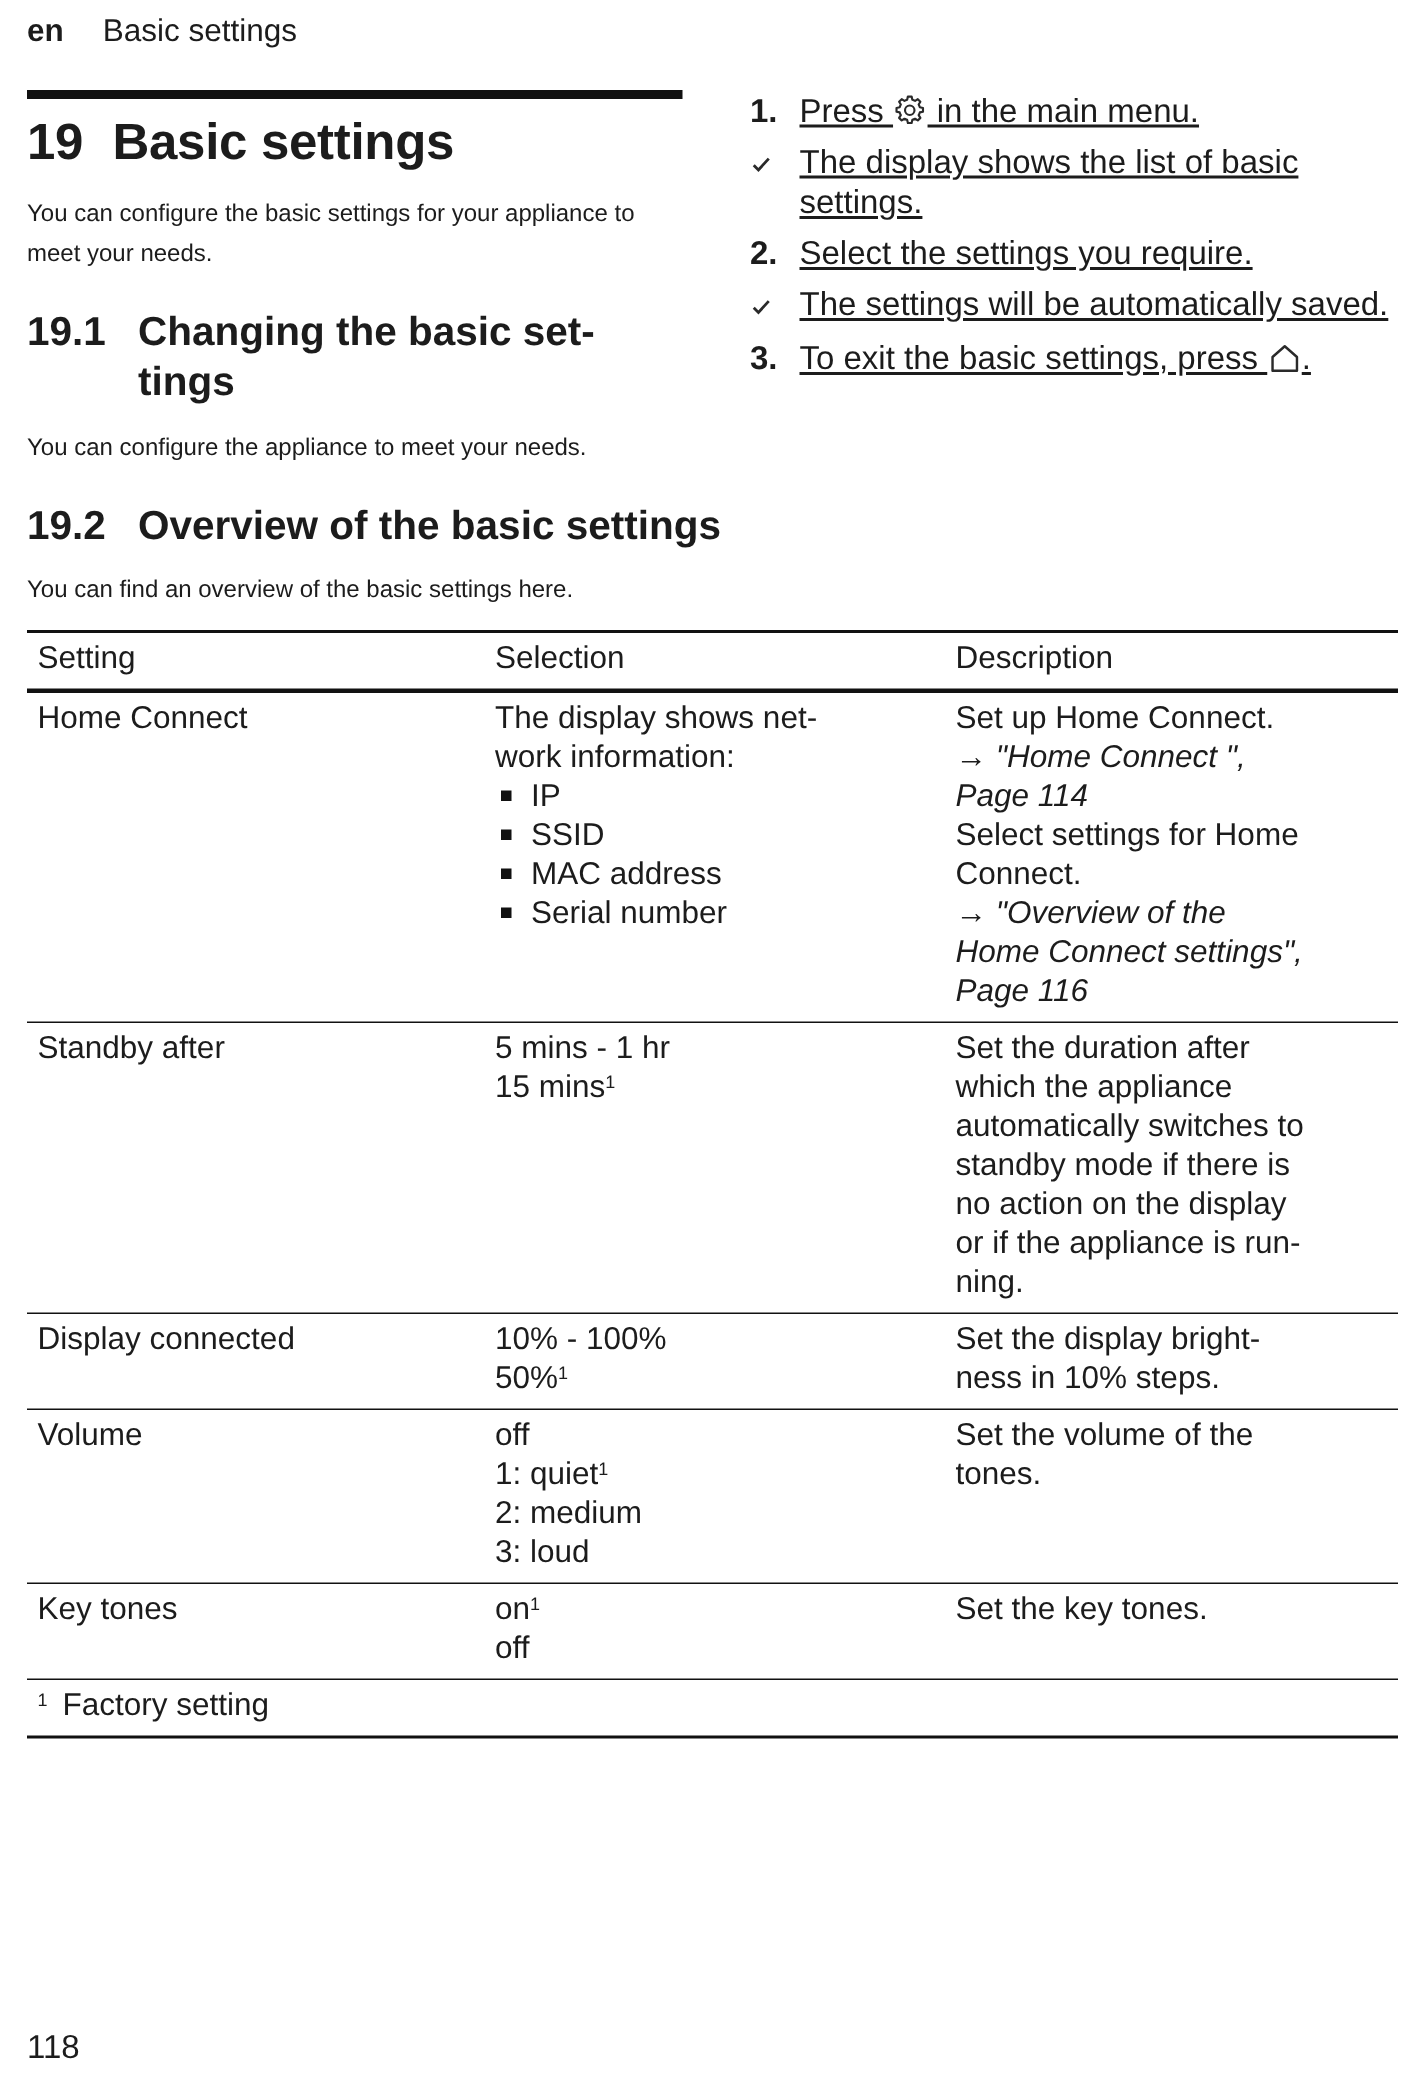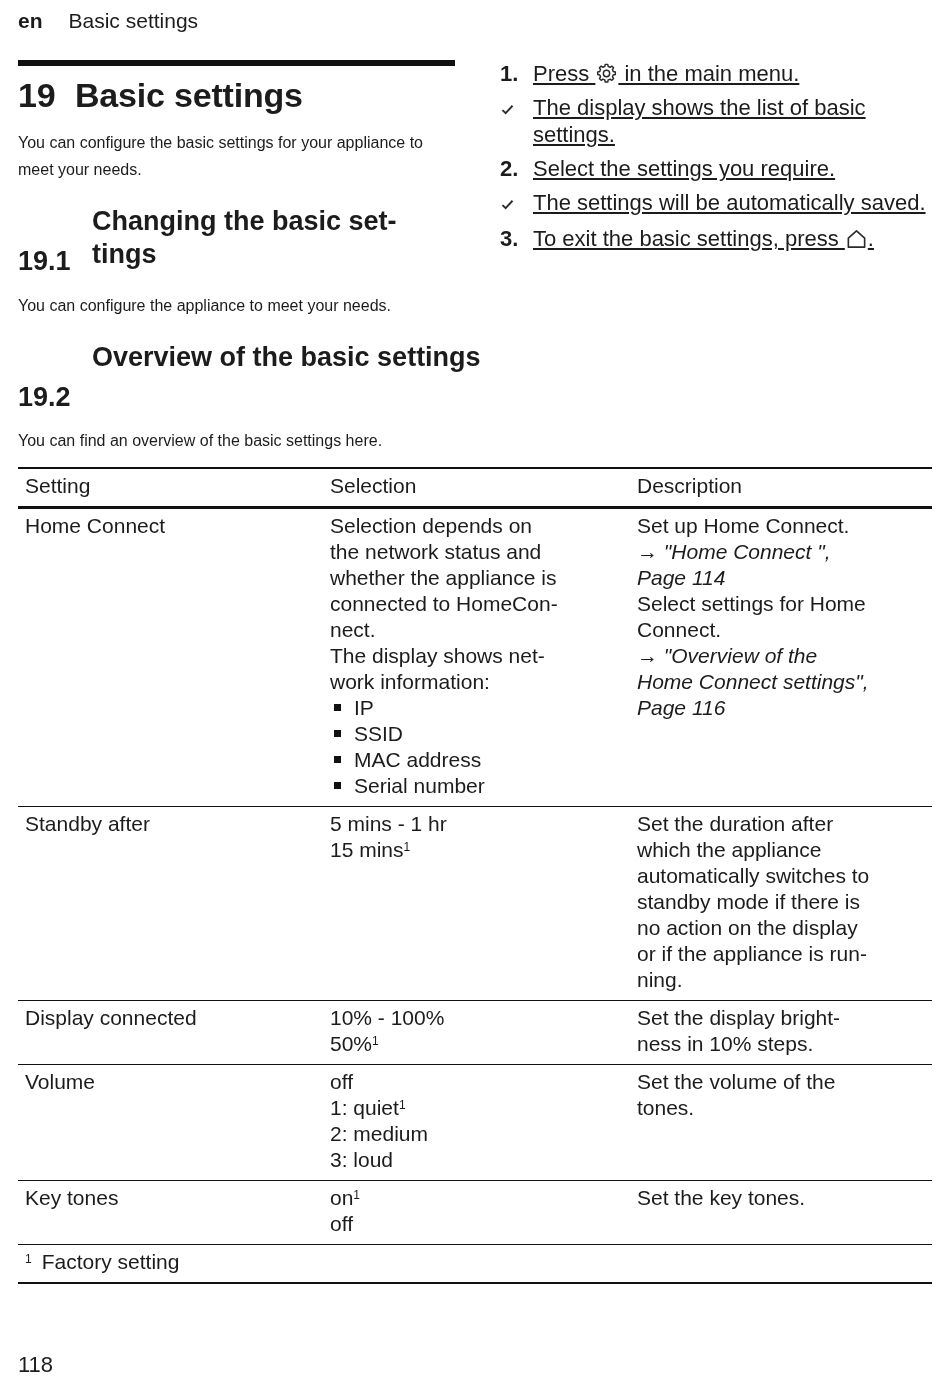--- a/index.html
+++ b/index.html
@@ -17,21 +17,21 @@
   .run-head .chap { margin-left:26px; }
 
   
   .two-col { display:grid; grid-template-columns:437px 1fr; column-gap:45px; margin-top:26px; }
 
   .rule { height:6px; background:#111; width:100%; }
   h1.chapter { display:flex; margin-top:9px; font-size:34px; line-height:40px; font-weight:bold; letter-spacing:-0.2px; }
   h1.chapter .num { width:57px; flex:0 0 auto; }
   .body-text { font-size:16px; line-height:27px; margin-top:14px; }
   h2.sec { display:flex; font-size:27px; line-height:33px; font-weight:bold; margin-top:22px; }
-  h2.sec .num { width:74px; flex:0 0 auto;margin-top:40px; }
+  h2.sec .num { width:74px; flex:0 0 auto; }
   h2.sec .ttl { white-space:pre-line; }
 
   
   .steps { list-style:none; }
   .steps li { display:flex; font-size:22px; line-height:27px; margin-bottom:7px; }
   .steps .marker { width:33px; flex:0 0 auto; font-weight:bold; }
   .steps .marker.chk { font-weight:normal; padding-top:2px; }
   .steps .content { flex:1;text-decoration:underline; }
   .inline-icon svg { vertical-align:-4px; }
 
@@ -124,25 +124,20 @@
   <div class="tbl">
     <div class="t-row head">
       <div class="t-cell">Setting</div>
       <div class="t-cell">Selection</div>
       <div class="t-cell">Description</div>
     </div>
     <div id="table-rows">
         <div class="t-row">
           <div class="t-cell">Home Connect</div>
           <div class="t-cell">
-            <div class="cell-line"><span>Selection depends on
-the network status and
-whether the appliance is
-connected to HomeCon-
-nect.</span></div>
             <div class="cell-line"><span>The display shows net-
 work information:</span></div>
             <div class="cell-line bullet"><span class="sq"></span><span>IP</span></div>
             <div class="cell-line bullet"><span class="sq"></span><span>SSID</span></div>
             <div class="cell-line bullet"><span class="sq"></span><span>MAC address</span></div>
             <div class="cell-line bullet"><span class="sq"></span><span>Serial number</span></div>
           </div>
           <div class="t-cell">
             <div class="cell-line"><span>Set up Home Connect.</span></div>
             <div class="cell-line italic"><span>→ "Home Connect ",

